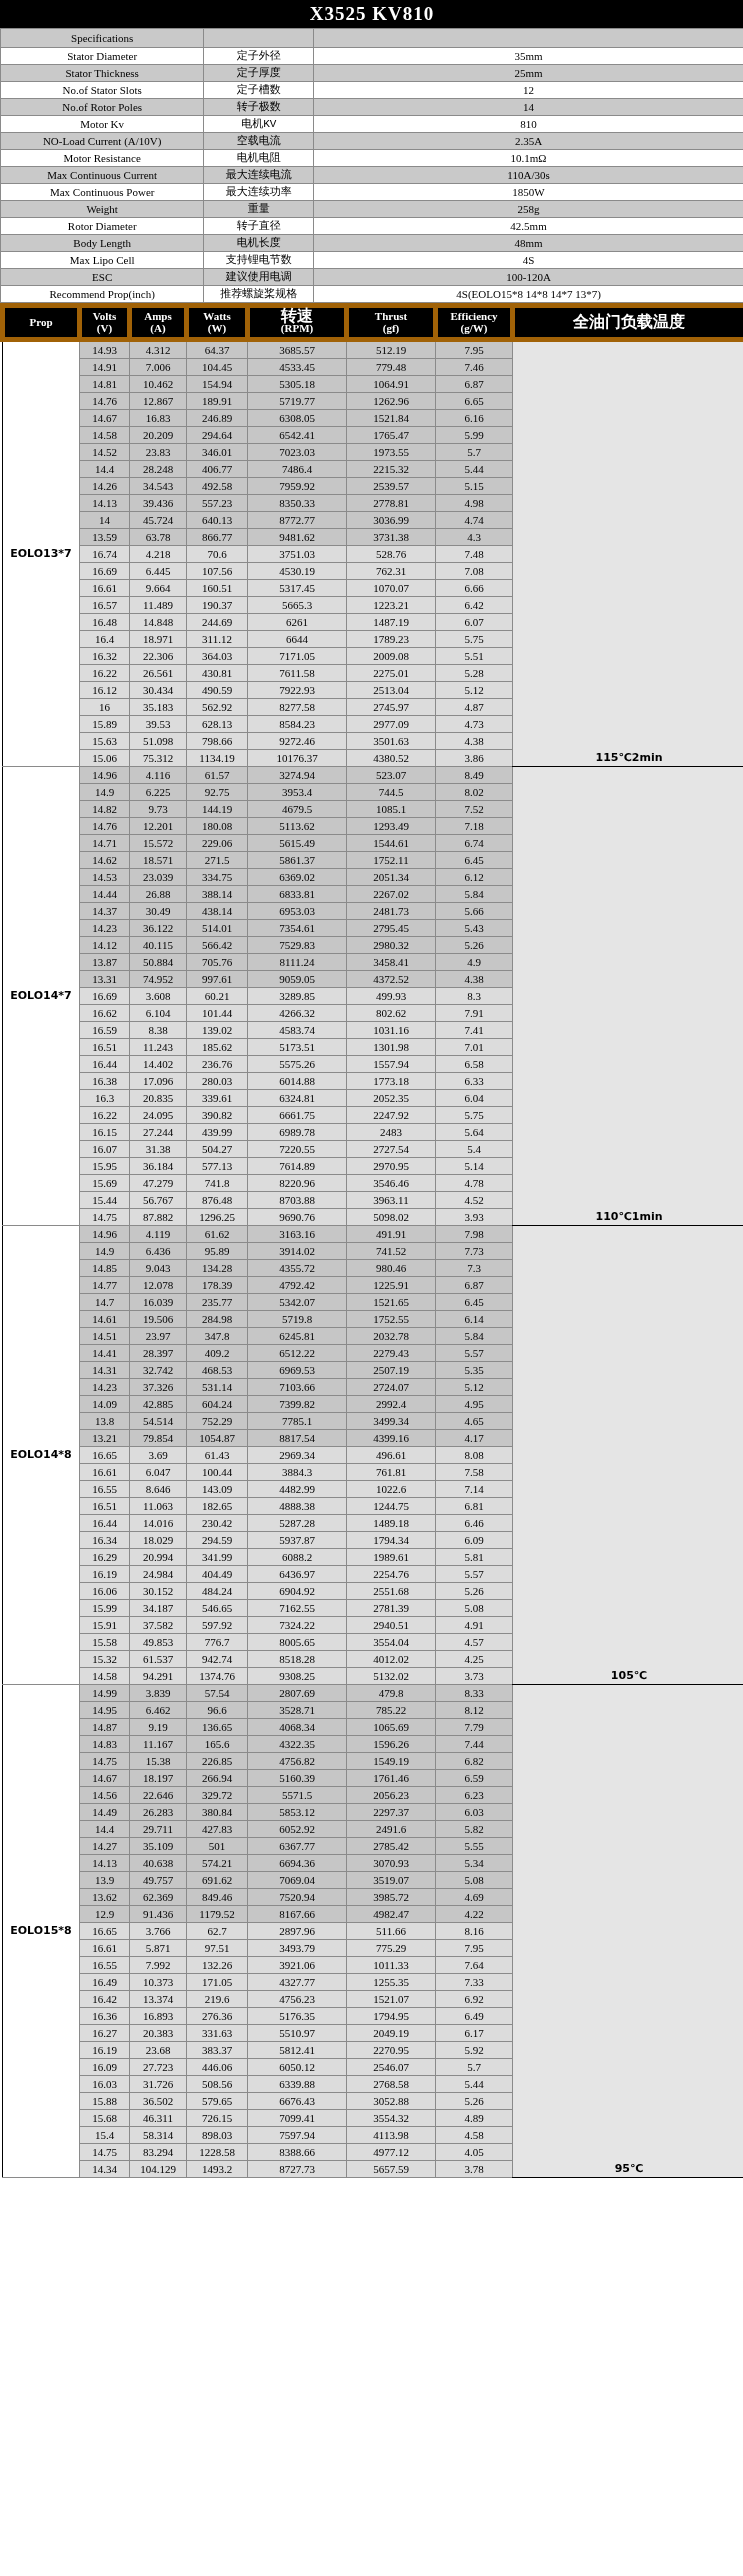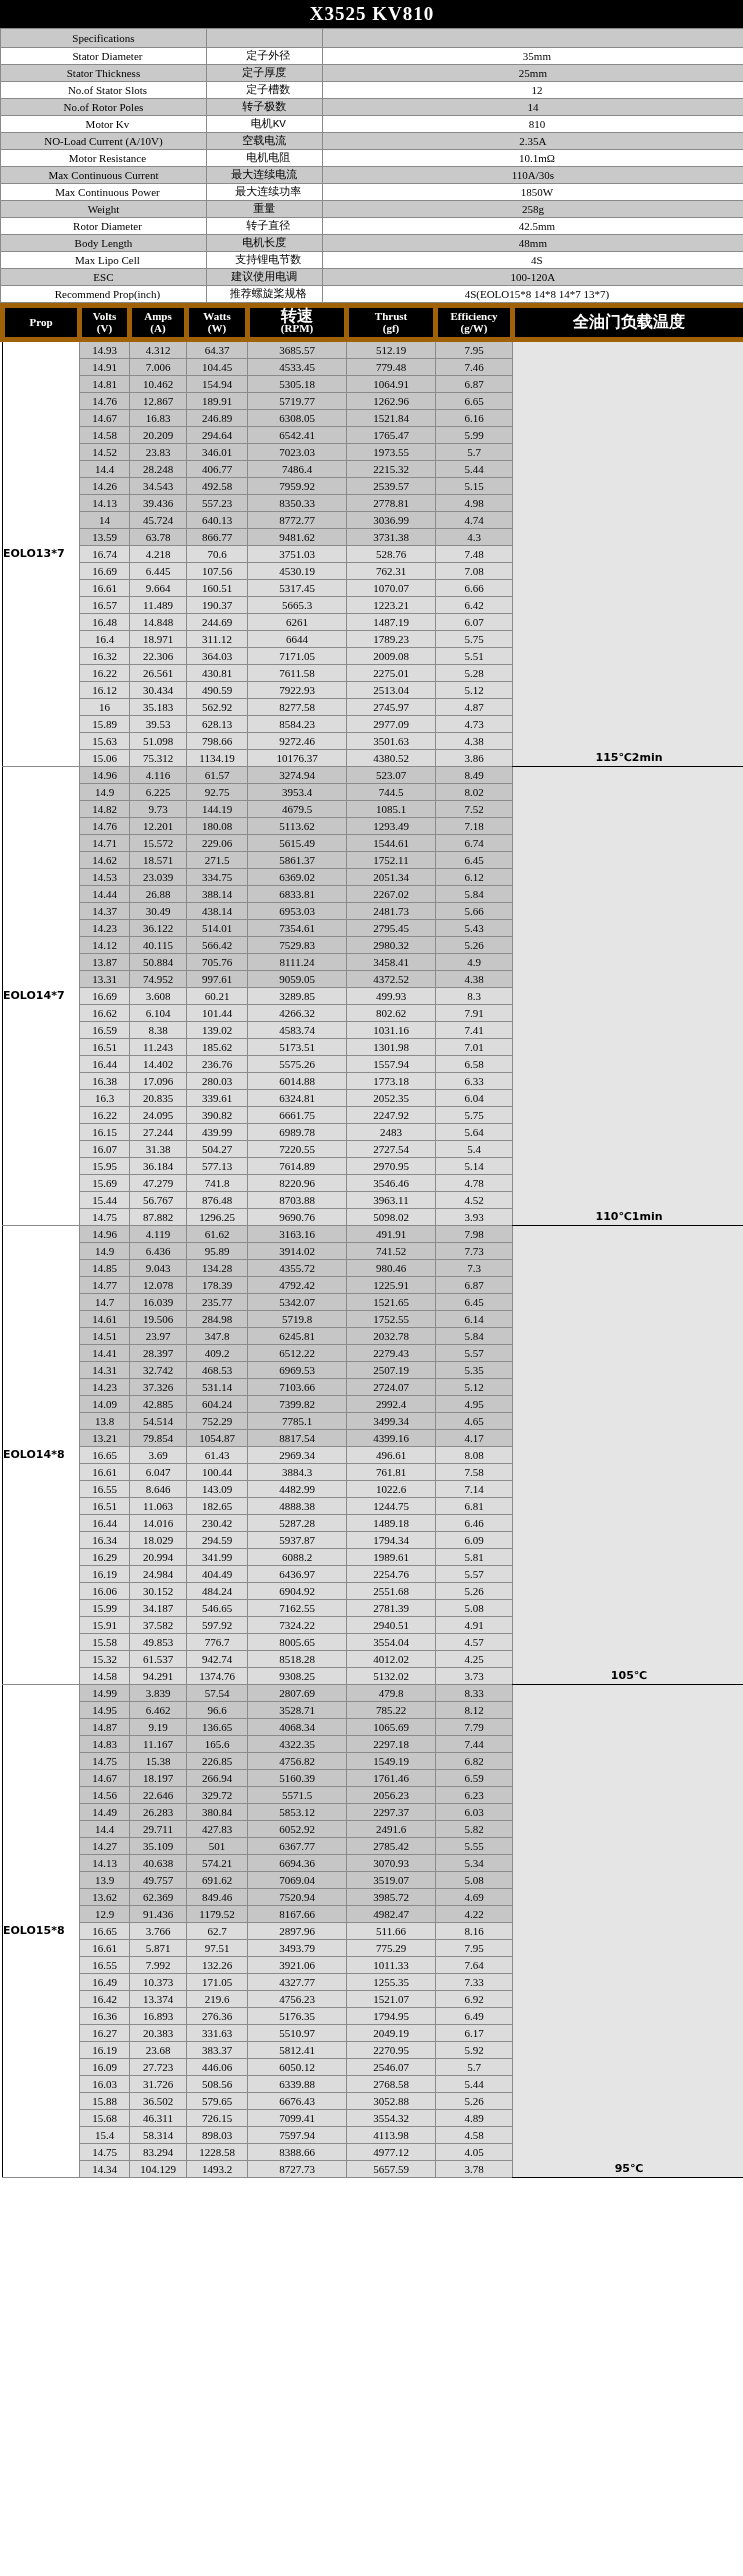--- a/index.html
+++ b/index.html
@@ -30,21 +30,21 @@
     border:1px solid #8a8a8a;
     font-size:11px;
     height:16px;
     line-height:16px;
     padding:0;
     text-align:center;
     white-space:nowrap;
     overflow:hidden;
   }
   .spec tr.alt td{background:#c9c9c9;}
-  .spec tr.plain td{background:#ffffff;padding-left:8px;}
+  .spec tr.plain td{background:#ffffff;}
   .spec .c-en{width:203px;}
   .spec .c-cn{width:109px;font-family:Liberation Mono, monospace;font-size:11px;}
   .spec .c-val{width:431px;}
   .spec .hdr-en{text-align:center;}
   .spec tr.spec-head td{background:#c9c9c9;height:18px;line-height:18px;}
 
   
   .data{border-collapse:collapse;width:744px;table-layout:fixed;}
   .data col.c-prop{width:77px;}
   .data col.c-volts{width:50px;}
@@ -78,21 +78,21 @@
     overflow:hidden;
   }
   
   td.sh-a{background:#c6c6c6;}  
   td.sh-b{background:#dcdcdc;}  
   td.prop{
     background:#ffffff;
     font-family:"DejaVu Sans","Liberation Sans",sans-serif;
     font-size:11px;
     font-weight:bold;
-    text-align:left;
+    text-align:center;
     letter-spacing:0px;
     vertical-align:middle;
     border-left:1px solid #000;
     border-right:1px solid #8a8a8a;
   }
   td.temp{
     background:#e5e5e5;
     font-family:"DejaVu Sans","Liberation Sans",sans-serif;
     font-size:11px;
     font-weight:bold;
@@ -906,21 +906,21 @@
           <td class="sh-a">136.65</td>
           <td class="sh-a">4068.34</td>
           <td class="sh-a">1065.69</td>
           <td class="sh-a">7.79</td>
         </tr>
         <tr>
           <td class="sh-a">14.83</td>
           <td class="sh-a">11.167</td>
           <td class="sh-a">165.6</td>
           <td class="sh-a">4322.35</td>
-          <td class="sh-a">2297.18</td>
+          <td class="sh-a">1596.26</td>
           <td class="sh-a">7.44</td>
         </tr>
         <tr>
           <td class="sh-a">14.75</td>
           <td class="sh-a">15.38</td>
           <td class="sh-a">226.85</td>
           <td class="sh-a">4756.82</td>
           <td class="sh-a">1549.19</td>
           <td class="sh-a">6.82</td>
         </tr>

